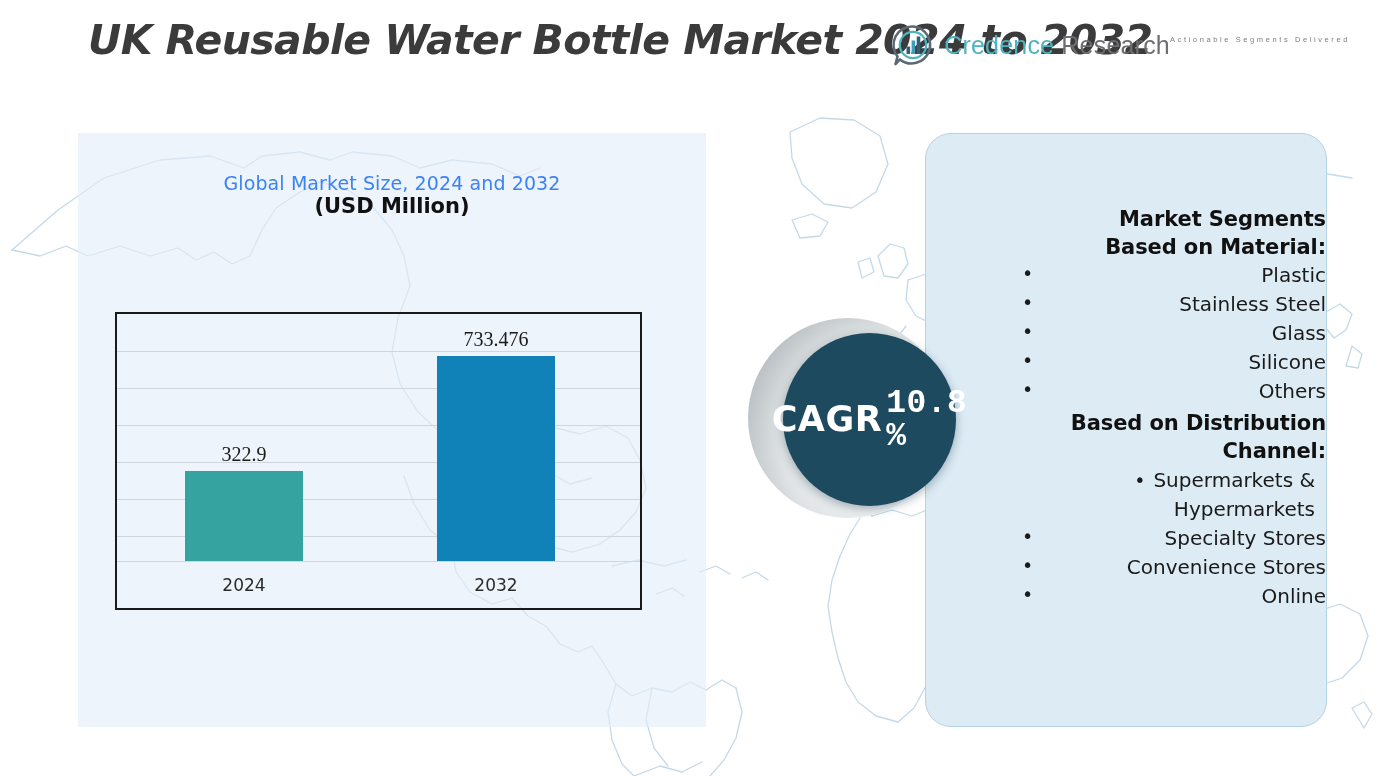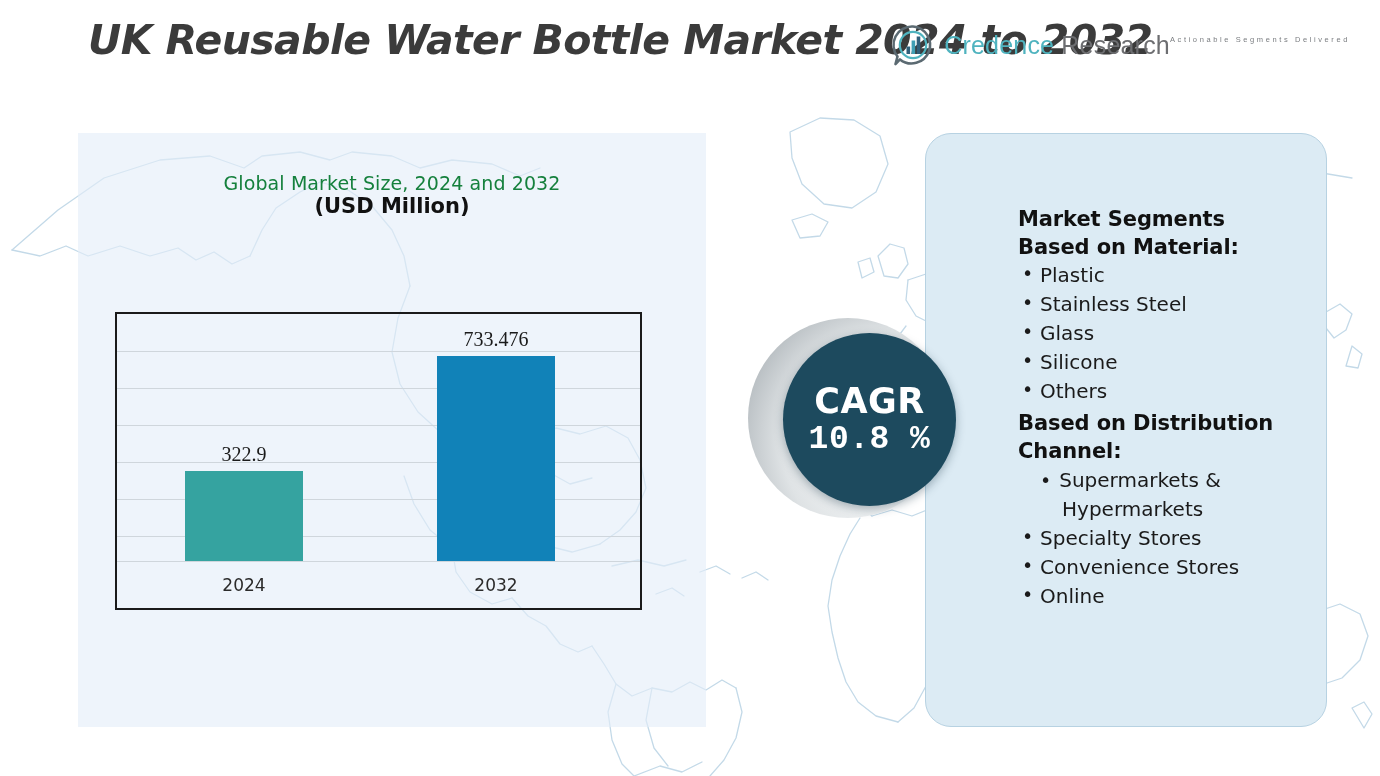--- a/index.html
+++ b/index.html
@@ -99,21 +99,21 @@
     left: 78px;
     top: 172px;
     width: 628px;
     text-align: center;
     z-index: 6;
   }
   #chart-caption-line1 {
     font-family: "DejaVu Sans", sans-serif;
     font-size: 19px;
     font-weight: 400;
-    color: #15803d;
+    color: #3b82f6;
     letter-spacing: 0.1px;
   }
   #chart-caption-line2 {
     margin-top: 0;
     font-family: "DejaVu Sans", sans-serif;
     font-size: 21px;
     font-weight: 700;
     color: #111111;
   }
 
@@ -202,21 +202,20 @@
     background: radial-gradient(circle at 72% 62%, #ffffff 0%, #f4f6f7 30%, #dfe3e5 58%, #b9bfc3 80%, #9aa2a7 100%);
   }
   #cagr-circle {
     position: absolute;
     left: 35px; top: 15px;
     width: 173px; height: 173px;
     border-radius: 50%;
     background: #1d4a5e;
     box-shadow: 0 3px 10px rgba(20,50,65,0.35);
     display: flex;
-    flex-direction: column;
     align-items: center;
     justify-content: center;
     gap: 4px;
   }
   #cagr-label {
     font-family: "DejaVu Sans", sans-serif;
     font-size: 35px;
     font-weight: 700;
     color: #ffffff;
     letter-spacing: 0.5px;
@@ -236,20 +235,21 @@
     position: absolute;
     left: 925px;
     top: 133px;
     width: 402px;
     height: 594px;
     background: #dcebf4;
     border: 1.5px solid #b7d2e2;
     border-radius: 26px;
     z-index: 7;
     padding: 72px 0 0 92px;
+    text-align: right;
   }
 
   .segment-heading {
     font-family: "DejaVu Sans", sans-serif;
     font-size: 21px;
     font-weight: 700;
     color: #111111;
     line-height: 1.32;
     letter-spacing: -0.1px;
   }

